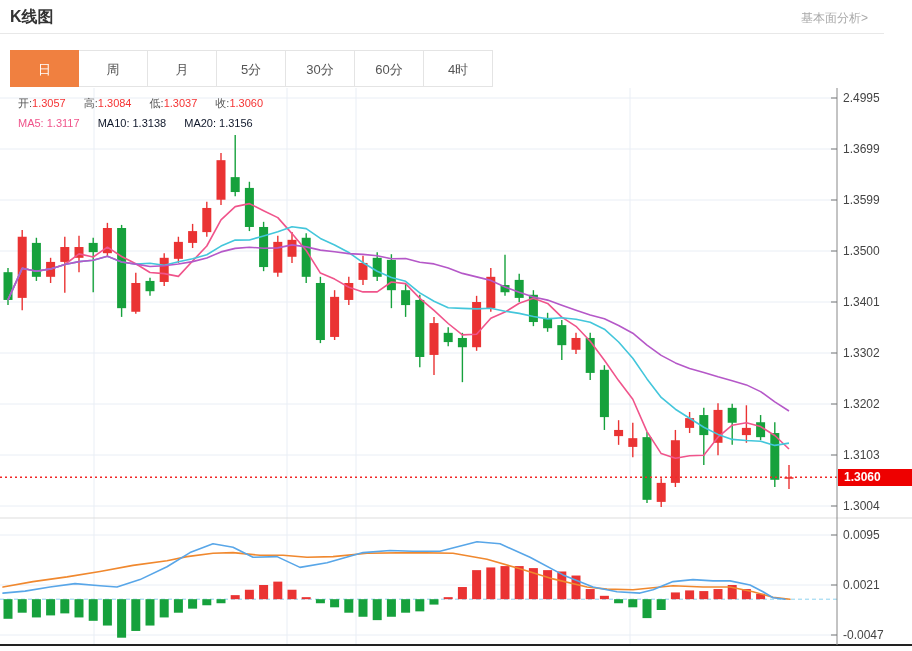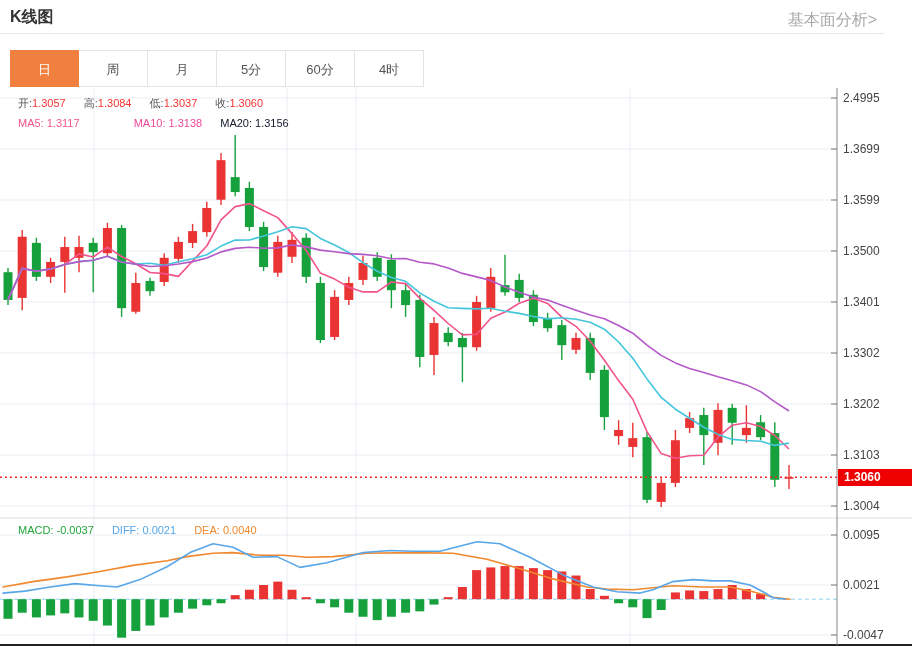--- a/index.html
+++ b/index.html
@@ -1,20 +1,20 @@
 <!DOCTYPE html>
 <html><head>
 <meta charset="utf-8">
 <style>
   html,body{margin:0;padding:0;background:#fff;}
   .stage{position:relative;width:912px;height:651px;background:#fff;overflow:hidden;
          font-family:"Liberation Sans","DejaVu Sans",sans-serif;}
   .header{position:absolute;left:0;top:0;width:884px;height:33px;border-bottom:1px solid #e8e8e8;}
   .page-title{position:absolute;left:10px;top:7px;font-size:16px;font-weight:bold;color:#333;}
-  .fund-link{position:absolute;right:7px;top:10px;font-size:16px;color:#a9a9a9;text-decoration:none;cursor:pointer;margin-left:31px;}
+  .fund-link{position:absolute;right:16px;top:10px;font-size:12px;color:#a9a9a9;text-decoration:none;cursor:pointer;margin-left:31px;}
   .tabs{position:absolute;left:10px;top:50px;display:flex;}
   .tab{width:69px;height:37px;line-height:37px;text-align:center;font-size:13px;color:#555;
        background:#fff;border:1px solid #e4e4e4;border-left:none;cursor:pointer;box-sizing:border-box;}
   .tab:first-child{border-left:1px solid #e4e4e4;}
   .tab.active{background:#f08040;border-color:#f08040;color:#fff;}
   svg.chart{position:absolute;left:0;top:0;}
   .legend-row{position:absolute;font-size:11px;white-space:nowrap;}
   .legend-row .lbl{color:#555;}
   .legend-row .val{font-weight:normal;}
   .grp{margin-right:15px;}
@@ -30,20 +30,21 @@
   <div class="header">
     <div class="page-title">K线图</div>
     <a class="fund-link" style="color: rgb(169, 169, 169);">基本面分析&gt;</a>
   </div>
 
   <div class="tabs">
       <div class="tab active">日</div>
       <div class="tab">周</div>
       <div class="tab">月</div>
       <div class="tab">5分</div>
+      <div class="tab">30分</div>
       <div class="tab">60分</div>
       <div class="tab">4时</div>
     </div>
 
   <svg class="chart" id="chart-svg" width="912" height="651">
       <line x1="0" y1="98" x2="837" y2="98" stroke="#e9eef5" stroke-width="1"></line>
       <line x1="0" y1="149" x2="837" y2="149" stroke="#e9eef5" stroke-width="1"></line>
       <line x1="0" y1="200" x2="837" y2="200" stroke="#e9eef5" stroke-width="1"></line>
       <line x1="0" y1="251" x2="837" y2="251" stroke="#e9eef5" stroke-width="1"></line>
       <line x1="0" y1="302" x2="837" y2="302" stroke="#e9eef5" stroke-width="1"></line>
@@ -265,25 +266,20 @@
 
   <div class="legend-row" style="left:18px;top:96px;">
     <span class="grp"><span class="lbl">开:</span><span class="val" style="color: rgb(245, 51, 51);">1.3057</span></span>
     <span class="grp"><span class="lbl">高:</span><span class="val" style="color: rgb(245, 51, 51);">1.3084</span></span>
     <span class="grp"><span class="lbl">低:</span><span class="val" style="color: rgb(245, 51, 51);">1.3037</span></span>
     <span class="grp"><span class="lbl">收:</span><span class="val" style="color: rgb(245, 51, 51);">1.3060</span></span>
   </div>
 
   <div class="legend-row" style="left:18px;top:117px;">
     <span class="grp" id="ma5-grp" style="color: rgb(240, 84, 139);"><span>MA5:</span> <span>1.3117</span></span>
-    <span class="grp" id="ma10-grp" style="color: #ec4899; margin-left: 36px;"><span>MA10:</span> <span>1.3138</span></span>
+    <span class="grp" id="ma10-grp" style="color: #0f172a;"><span>MA10:</span> <span>1.3138</span></span>
     <span class="grp" id="ma20-grp" style="color: #0f172a;"><span>MA20:</span> <span>1.3156</span></span>
   </div>
 
-  <div class="legend-row" style="left:18px;top:524px;">
-    <span class="grp" id="macd-grp" style="color: rgb(34, 164, 56);"><span>MACD:</span> <span>-0.0037</span></span>
-    <span class="grp" id="diff-grp" style="color: rgb(88, 166, 232);"><span>DIFF:</span> <span>0.0021</span></span>
-    <span class="grp" id="dea-grp" style="color: rgb(240, 136, 46);"><span>DEA:</span> <span>0.0040</span></span>
-  </div>
 
   <div class="price-tag" id="price-tag" style="top: 468.724px; background: rgb(238, 0, 0);">1.3060</div>
 
 </div>
 
 </body></html>

